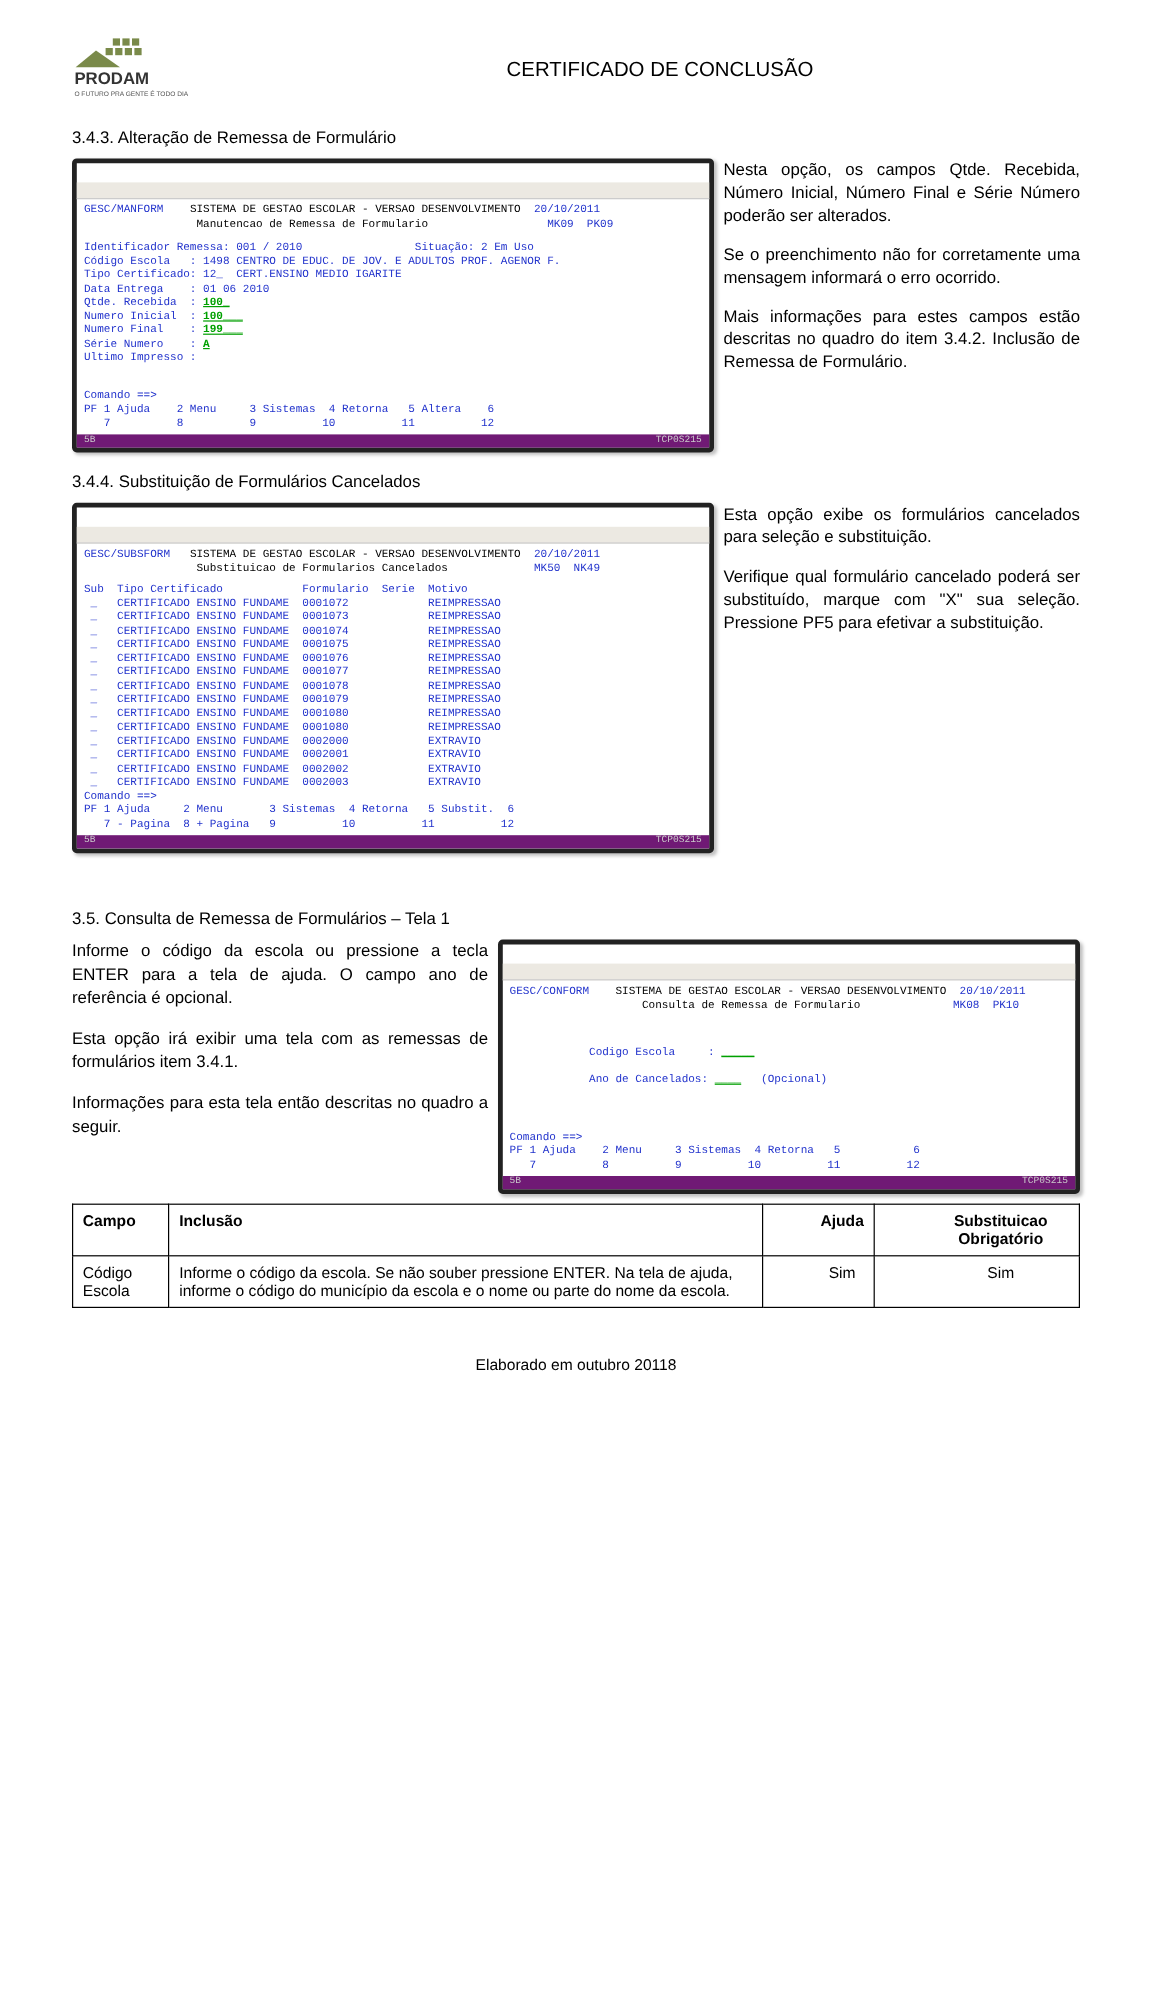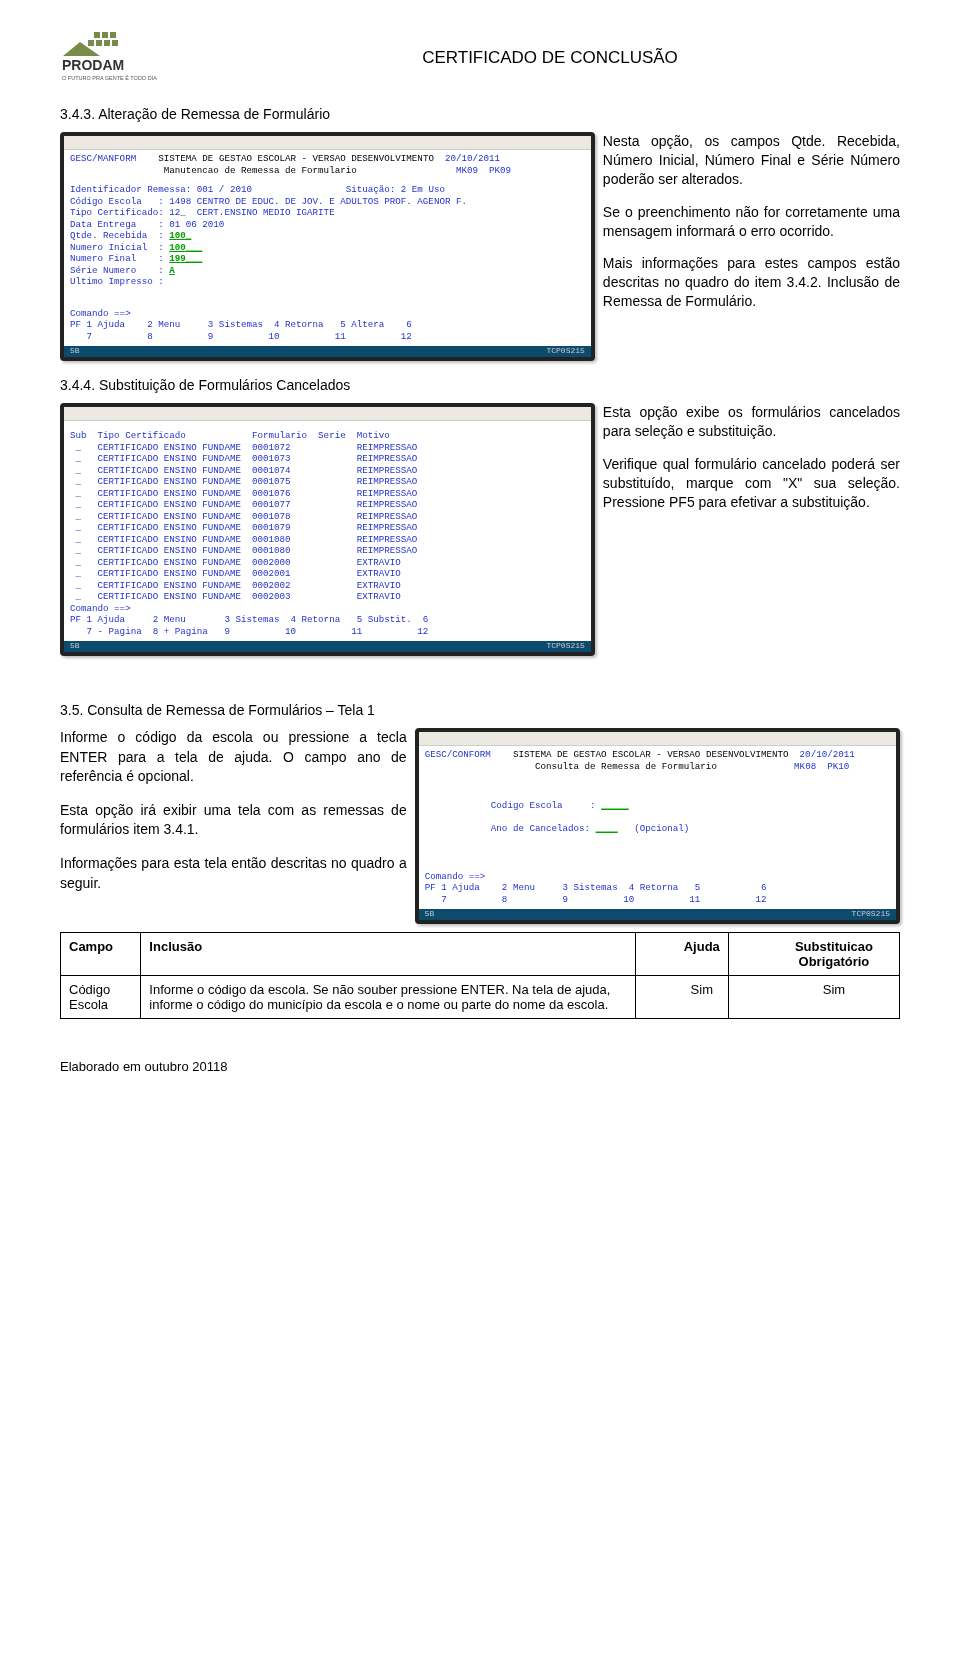--- a/index.html
+++ b/index.html
@@ -22,29 +22,29 @@
   .col-narrow p { margin-bottom:14px; }
 
   
   .screenshot {
     border:4px solid #222;
     border-radius:4px;
     background:#fff;
     font-family: "Courier New", monospace;
     font-size:9.2px;
     line-height:1.25;
-    padding:4px 6px 6px 6px;
+    padding:20px 6px 6px 6px;
     box-shadow: 2px 2px 3px rgba(0,0,0,.25);
   }
   .screenshot .toolbar { height:14px; background:#ece9e2; margin:-4px -6px 3px -6px; border-bottom:1px solid #ccc; }
   .screenshot pre { font-family:inherit; font-size:inherit; white-space:pre; }
   .screenshot .blue { color:#2233cc; }
   .screenshot .green { color:#00a000; font-weight:bold; text-decoration:underline; }
   .screenshot .footer-bar {
-    background:#0c4a6e; color:#ccc; height:11px; margin:4px -6px -6px -6px;
+    background:#701a75; color:#ccc; height:11px; margin:4px -6px -6px -6px;
     display:flex; justify-content:space-between; padding:0 6px; font-size:8px;
   }
 
   
   .body-text { text-align:justify; font-size:14px; line-height:1.4; margin-bottom:12px; }
 
   
   table.fields {
     width:100%;
     border-collapse:collapse;
@@ -55,21 +55,21 @@
     border:1px solid #000;
     padding:6px 8px;
     vertical-align:top;
   }
   table.fields th { font-weight:bold; text-align:left; }
   table.fields th.center, table.fields td.center { text-align:center;padding-left:48px; }
 
   
   .prodam-logo svg { width:120px; height:55px; }
 
-  .page-footer { display:flex; justify-content:flex-start; font-size:13px; margin-top:40px; }
+  .page-footer { display:flex; justify-content:center; font-size:13px; margin-top:40px; }
   .page-footer .pg { font-size:13px; }
 </style>
 </head>
 <body>
 
 <div class="header-row">
   <div class="logo-box prodam-logo">
     <svg viewBox="0 0 120 55">
       <g fill="#7a8a4a">
         <rect x="34" y="2" width="6" height="6"></rect>
@@ -122,20 +122,22 @@
     <p>Mais informações para estes campos estão descritas no quadro do item 3.4.2. Inclusão de Remessa de Formulário.</p>
   </div>
 </div>
 
 <div class="section-heading">3.4.4. Substituição de Formulários Cancelados</div>
 
 <div class="two-col">
   <div class="col-wide">
     <div class="screenshot">
       <div class="toolbar"></div>
+      <pre><span class="blue">GESC/SUBSFORM</span>   <span>SISTEMA DE GESTAO ESCOLAR - VERSAO DESENVOLVIMENTO</span>  <span class="blue">20/10/2011</span>
+                 <span>Substituicao de Formularios Cancelados</span>             <span class="blue">MK50  NK49</span></pre>
       <div style="height:6px"></div>
       <pre class="blue">Sub  Tipo Certificado            Formulario  Serie  Motivo</pre>
       <pre class="blue" id="shot2-rows"> _   CERTIFICADO ENSINO FUNDAME  0001072            REIMPRESSAO
  _   CERTIFICADO ENSINO FUNDAME  0001073            REIMPRESSAO
  _   CERTIFICADO ENSINO FUNDAME  0001074            REIMPRESSAO
  _   CERTIFICADO ENSINO FUNDAME  0001075            REIMPRESSAO
  _   CERTIFICADO ENSINO FUNDAME  0001076            REIMPRESSAO
  _   CERTIFICADO ENSINO FUNDAME  0001077            REIMPRESSAO
  _   CERTIFICADO ENSINO FUNDAME  0001078            REIMPRESSAO
  _   CERTIFICADO ENSINO FUNDAME  0001079            REIMPRESSAO

